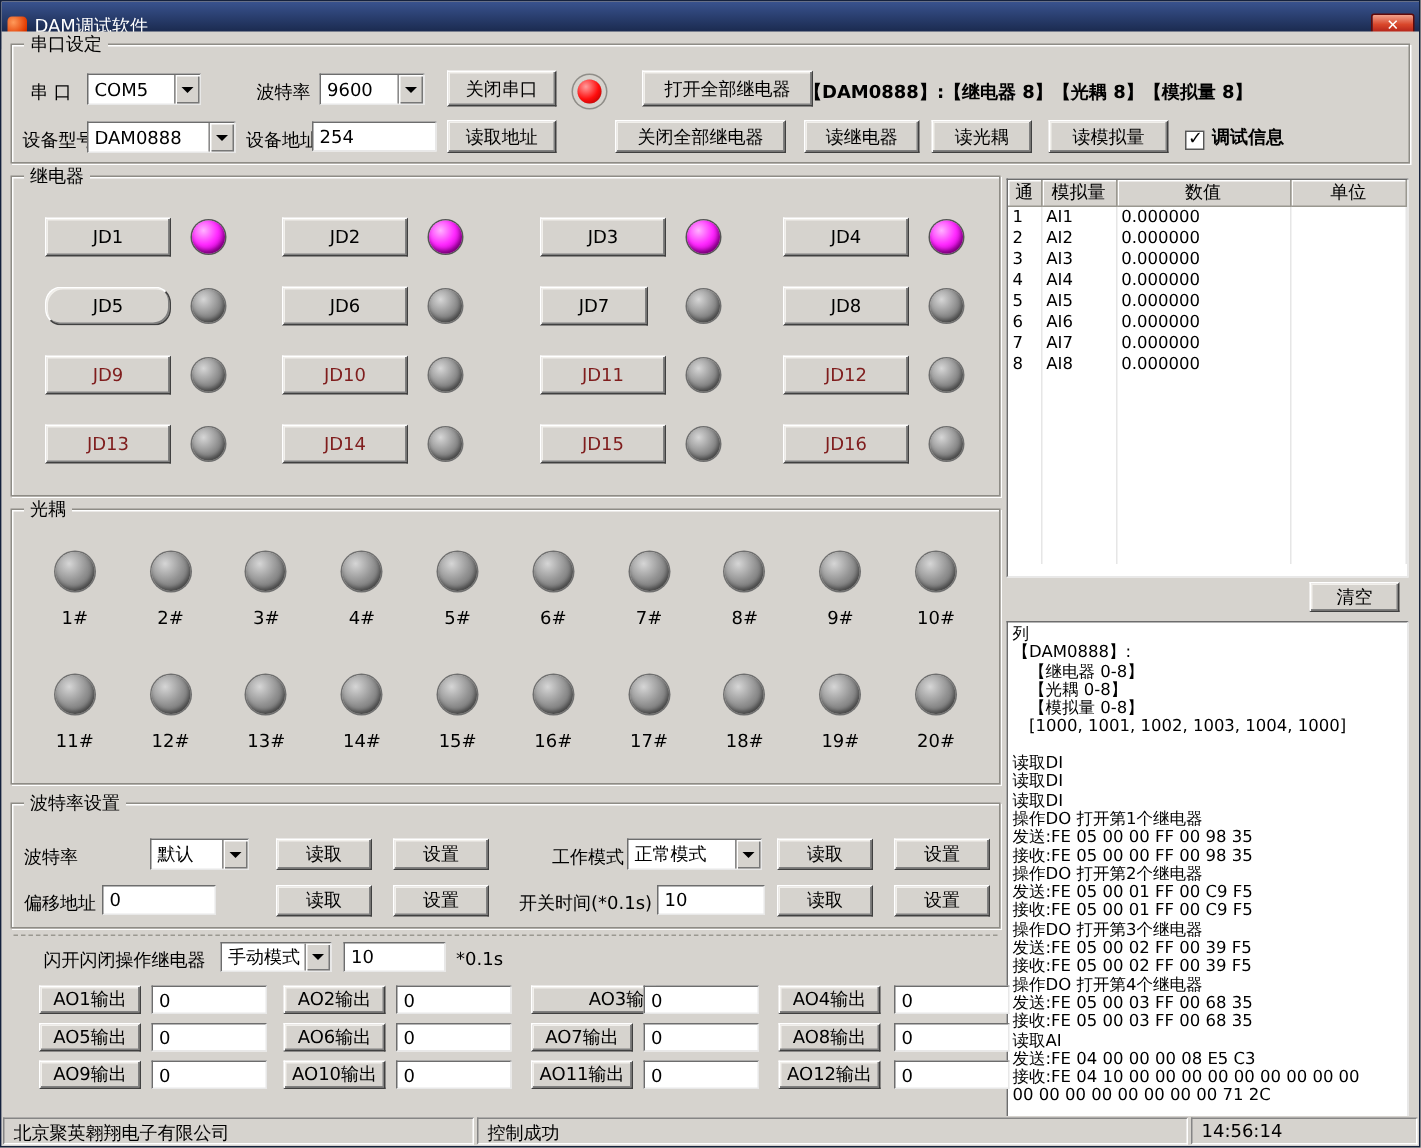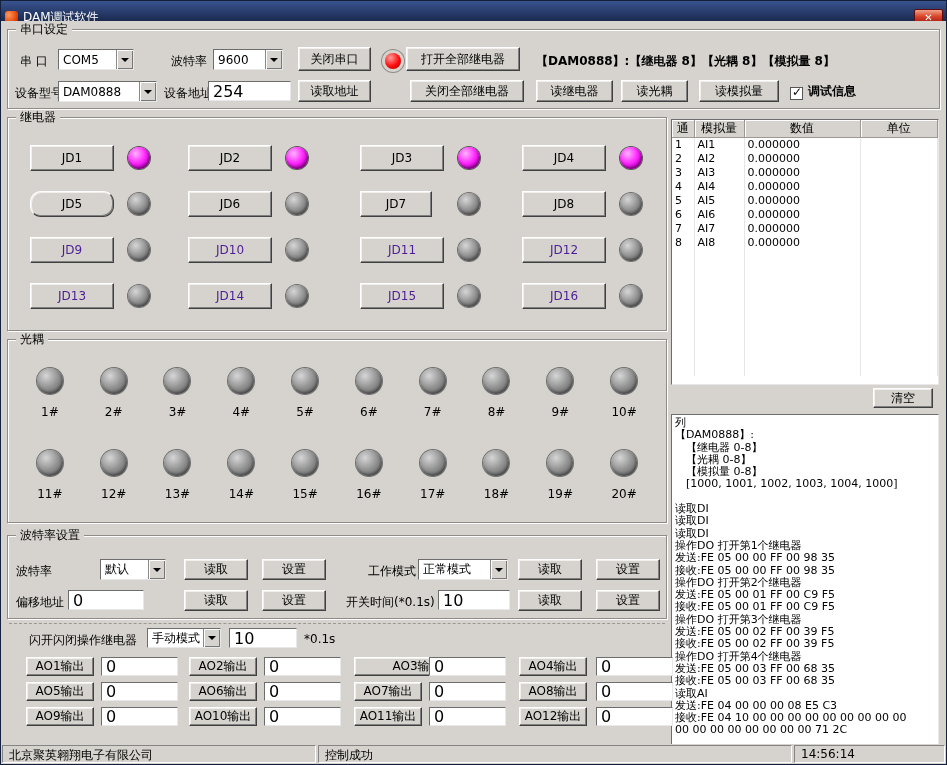--- a/index.html
+++ b/index.html
@@ -23,23 +23,23 @@
   .group { position:absolute; border:1px solid #8e8c86;
            box-shadow:inset 1px 1px 0 #ffffff, 1px 1px 0 #ffffff; }
   .legend { position:absolute; top:-8px; left:8px; background:#d6d3ce; padding:0 4px;
             font-size:12px; line-height:14px; color:#000; }
   .lbl { position:absolute; font-size:12px; color:#000; white-space:nowrap; }
   .bold { font-weight:bold;text-align:right; }
   .btn { position:absolute; background:#d6d3ce; font-size:12px; color:#000;
          display:flex; align-items:center; justify-content:center; cursor:pointer;
          border:1px solid; border-color:#ffffff #404040 #404040 #ffffff;
          box-shadow:inset -1px -1px 0 #808080, inset 1px 1px 0 #f2f0ec; white-space:nowrap; }
-  .btn.disabled { color:#4c1d95; }
+  .btn.disabled { color:#7f1d1d; }
   .input { position:absolute; background:#fff; border:1px solid;
-           border-color:#6d6d6d #e8e8e8 #e8e8e8 #6d6d6d; font-size:16px; padding:1px 4px;
+           border-color:#6d6d6d #e8e8e8 #e8e8e8 #6d6d6d; font-size:12px; padding:1px 4px;
            font-family:"DejaVu Sans","Liberation Sans",sans-serif; }
   .combo { position:absolute; height:21px; background:#fff; border:1px solid;
            border-color:#6d6d6d #e8e8e8 #e8e8e8 #6d6d6d; display:flex; align-items:center;
            font-size:12px; cursor:pointer; }
   .combo .val { flex:1; padding:0 4px; overflow:hidden; white-space:nowrap; }
   .combo .dd { width:17px; align-self:stretch; background:#d6d3ce;
                border-left:1px solid #8a8a8a; box-shadow:inset 1px 1px 0 #fff, inset -1px -1px 0 #777;
                display:flex; align-items:center; justify-content:center; }
   .combo .dd::after { content:''; border:4px solid transparent; border-top-color:#000; margin-top:4px; }
   .led { position:absolute; width:22px; height:22px; border-radius:50%; }
@@ -106,21 +106,21 @@
       </div>
 
       <span class="lbl" style="left:163px;top:23px">波特率</span>
       <div class="combo" style="left:205px;top:19px;width:70px">
         <span class="val">9600</span>
         <span class="dd"></span>
       </div>
 
       <div class="btn" style="left:290px;top:17px;width:73px;height:24px">关闭串口</div>
       <div class="led led-red" style="left:377px;top:23px"></div>
-      <div class="btn" style="left:398px;top:17px;width:114px;height:24px">打开全部继电器</div>
+      <div class="btn" style="left:420px;top:17px;width:114px;height:24px">打开全部继电器</div>
       <span class="lbl bold" style="left:528px;top:23px">【DAM0888】:【继电器  8】【光耦 8】【模拟量 8】</span>
 
       <span class="lbl" style="left:7px;top:55px">设备型号</span>
       <div class="combo" style="left:50px;top:51px;width:99px">
         <span class="val">DAM0888</span>
         <span class="dd"></span>
       </div>
       <span class="lbl" style="left:156px;top:55px">设备地址</span>
       <input class="input" style="left: 200px; top: 51px; width: 83px; height: 20px;" value="254">
       <div class="btn" style="left:290px;top:50px;width:73px;height:22px">读取地址</div>

